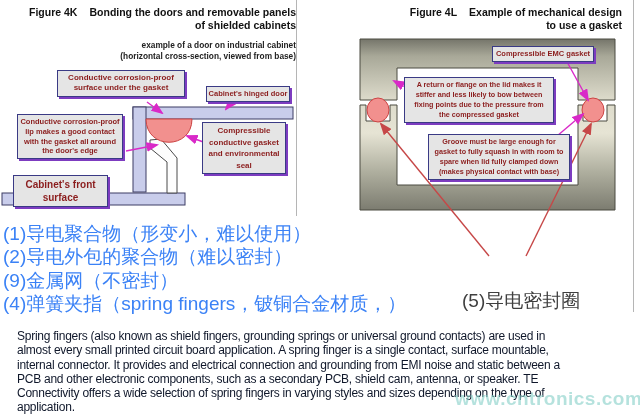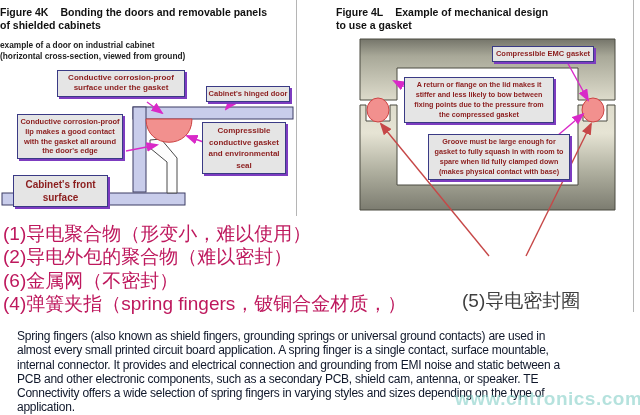--- a/index.html
+++ b/index.html
@@ -1,30 +1,30 @@
 <!DOCTYPE html>
 <html><head>
 <meta charset="utf-8">
 <style>
   html,body{margin:0;padding:0;background:#fff;}
   .canvas{position:relative;width:640px;height:415px;background:#ffffff;overflow:hidden;
           font-family:"Liberation Sans",sans-serif;}
   .layer{position:absolute;left:0;top:0;}
   
-  .fig-title{position:absolute;text-align:left;color:#111;line-height:13px;}
+  .fig-title{position:absolute;text-align:right;color:#111;line-height:13px;}
   .fig-title .big{font-weight:bold;font-size:10.5px;white-space:nowrap;}
   .fig-title .small{font-weight:bold;font-size:8.3px;line-height:10.5px;color:#222;}
   .fig-label{margin-right:12px;}
   
   .callout{position:absolute;background:#e5e5e5;border:1px solid #3a3a85;
            box-shadow:2px 2px 0 #7d3cc0;color:#8b1d1d;font-weight:bold;
            text-align:center;white-space:pre-line;line-height:1.3;padding:2px 1px;
            box-sizing:border-box;}
   
-  .note-line{position:relative;font-size:19px;line-height:23.4px;color:#be185d;
+  .note-line{position:relative;font-size:19px;line-height:23.4px;color:#3b82f6;
              white-space:nowrap;}
   .note5{position:absolute;font-size:19px;color:#3f3f3f;white-space:nowrap;}
   
   .para{position:absolute;left:17px;top:329px;width:606px;font-size:12px;
         line-height:14.3px;letter-spacing:-0.25px;color:#0f172a;white-space:pre-line;}
   .watermark{position:absolute;left:455px;top:388px;font-size:19px;letter-spacing:0.5px;
              color:#85cfc8;opacity:0.6;font-weight:bold;white-space:nowrap;}
 </style>
 </head>
 <body>
@@ -79,21 +79,21 @@
       <line x1="526" y1="256" x2="591" y2="124" marker-end="url(#mRed)"></line>
     </g>
   </svg>
 
   <div class="fig-title" style="left:0;top:6px;width:296px;">
     <div class="big">
       <span class="fig-label">Figure 4K</span><span>Bonding the doors and removable panels</span>
     </div>
     <div class="big">of shielded cabinets</div>
     <div class="small" style="margin-top:8px;">example of a door on industrial cabinet</div>
-    <div class="small">(horizontal cross-section, viewed from ground)</div>
+    <div class="small">(horizontal cross-section, viewed from base)</div>
   </div>
 
   <div class="fig-title" style="left:336px;top:6px;width:286px;">
     <div class="big">
       <span class="fig-label">Figure 4L</span><span>Example of mechanical design</span>
     </div>
     <div class="big">to use a gasket</div>
   </div>
 
   <div class="callout" style="left:57px;top:70px;width:128px;font-size:8px;">Conductive corrosion-proof
@@ -115,21 +115,21 @@
 fixing points due to the pressure from
 the compressed gasket</div>
   <div class="callout" style="left:428px;top:134px;width:142px;font-size:7.2px;line-height:1.4;">Groove must be large enough for
 gasket to fully squash in with room to
 spare when lid fully clamped down
 (makes physical contact with base)</div>
 
   <div style="position:absolute;left:3px;top:222px;">
     <div class="note-line">(1)导电聚合物（形变小，难以使用）</div>
     <div class="note-line">(2)导电外包的聚合物（难以密封）</div>
-    <div class="note-line">(6)金属网（不密封）</div>
+    <div class="note-line">(9)金属网（不密封）</div>
     <div class="note-line">(4)弹簧夹指（spring fingers，铍铜合金材质，）</div>
   </div>
   <div class="note5" style="left:462px;top:288px;">(5)导电密封圈</div>
 
   <div class="para">Spring fingers (also known as shield fingers, grounding springs or universal ground contacts) are used in
 almost every small printed circuit board application. A spring finger is a single contact, surface mountable,
 internal connector. It provides and electrical connection and grounding from EMI noise and static between a
 PCB and other electronic components, such as a secondary PCB, shield cam, antenna, or speaker. TE
 Connectivity offers a wide selection of spring fingers in varying styles and sizes depending on the type of
 application.</div>

